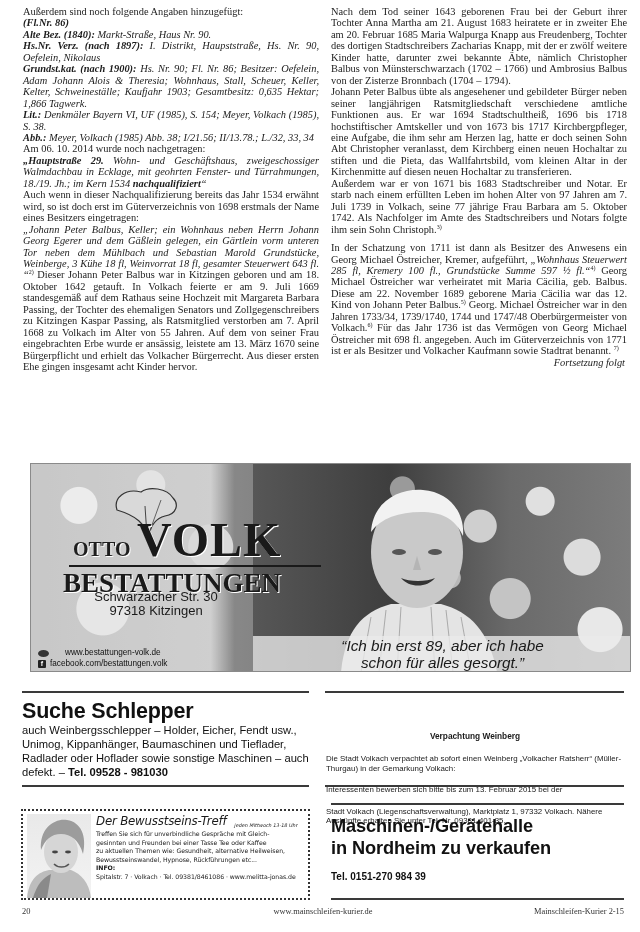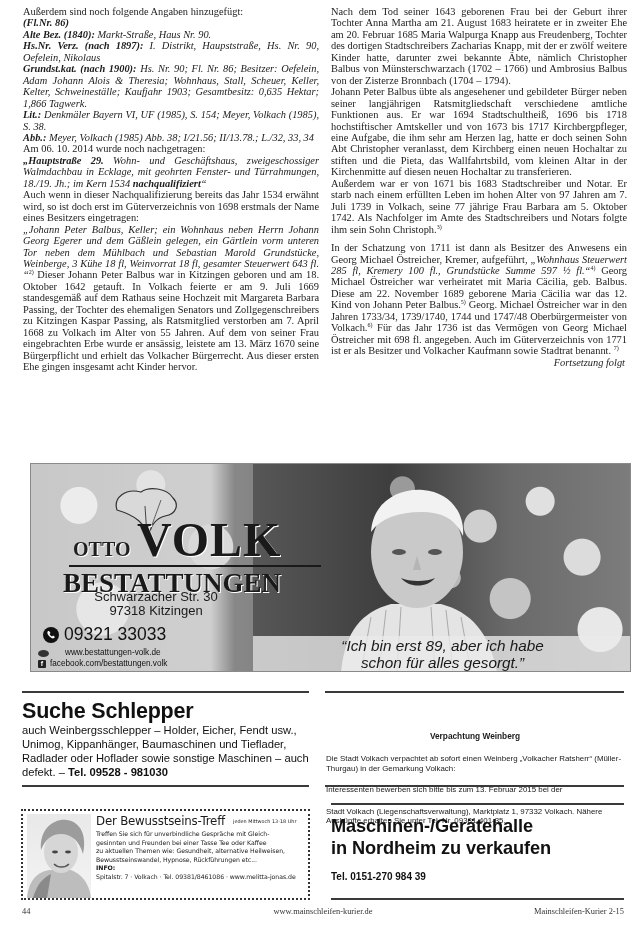--- a/index.html
+++ b/index.html
@@ -60,21 +60,21 @@
   .schlepper p b { font-weight: bold; }
 
   .weinberg { position: absolute; left: 326px; top: 730px; width: 298px; font-family: "Liberation Sans", sans-serif; color: #1a1a1a; font-size: 7.9px; line-height: 9.6px; }
   .weinberg .title { text-align: center; font-weight: bold; font-size: 8.3px; line-height: 12px; }
   .weinberg .flnr { text-align: center; font-weight: bold; font-size: 8.6px; line-height: 12px; margin: 1px 0 1px; }
   .weinberg p { margin-bottom: 2.4px; margin-top: 12px; }
 
   .treff { position: absolute; left: 21px; top: 809px; width: 289px; height: 91px; border: 2px dotted #333; font-family: "DejaVu Sans", sans-serif; color: #1a1a1a; }
   .treff .photo { position: absolute; left: 4px; top: 3px; width: 64px; height: 84px; overflow: hidden; background: linear-gradient(180deg, #e9e9e9 0%, #f3f3f3 100%); }
   .treff .body { position: absolute; left: 73px; top: 3px; width: 212px; }
-  .treff .head { display: flex; align-items: center; gap: 8px; white-space: nowrap; }
+  .treff .head { display: flex; align-items: flex-end; gap: 8px; white-space: nowrap; font-style: italic; }
   .treff .head .name { font-size: 11.8px; letter-spacing: -0.2px; }
   .treff .head .when { font-size: 4.9px; }
   .treff .txt { font-size: 6.2px; line-height: 8.6px; margin-top: 2px; white-space: nowrap; letter-spacing: -0.05px; }
   .treff .txt b { font-weight: bold; }
 
   .halle { position: absolute; left: 331px; top: 815px; width: 294px; font-family: "Liberation Sans", sans-serif; color: #111; }
   .halle h2 { font-size: 18.2px; font-weight: bold; line-height: 22px; letter-spacing: -0.1px; }
   .halle .tel { font-size: 10px; font-weight: bold; margin-top: 12px; }
 
   
@@ -118,28 +118,20 @@
   </svg>
   <div class="logo">
     <span class="otto">OTTO</span>
     <span class="volk">VOLK</span>
     <div class="rule"></div>
     <span class="best">BESTATTUNGEN</span>
   </div>
   <div class="addr">
     <div>Schwarzacher Str. 30</div>
     <div>97318 Kitzingen</div>
-  </div>
-  <div class="phone">
-    <span class="ico">
-      <svg width="10" height="10" viewBox="0 0 10 10">
-          <path d="M2 1 C1 2 1 4 3 6 C5 8 7 9 8 8 L9 7 L7 5.5 L6 6.5 C5 6 4 5 3.5 4 L4.5 3 L3 1 Z" fill="#fff"></path>
-        </svg>
-    </span>
-    <span>09321 33033</span>
   </div>
   <div class="links">
     <div class="row">
         <span class="www-ico"></span>
         <span>www.bestattungen-volk.de</span>
       </div>
     <div class="row">
         <span class="fb-ico">f</span>
         <span>facebook.com/bestattungen.volk</span>
       </div>
@@ -216,16 +208,16 @@
 <div class="halle">
   <h2>
     <div>Maschinen-/Gerätehalle</div>
     <div>in Nordheim zu verkaufen</div>
   </h2>
   <div class="tel">Tel. 0151-270 984 39</div>
 </div>
 <div class="hr" style="left:331px; top:898px; width:293px;"></div>
 
 <div class="footer">
-  <span class="pg">44</span>
+  <span class="pg">20</span>
   <span class="url">www.mainschleifen-kurier.de</span>
   <span class="issue">Mainschleifen-Kurier 2-15</span>
 </div>
 
 </body></html>

